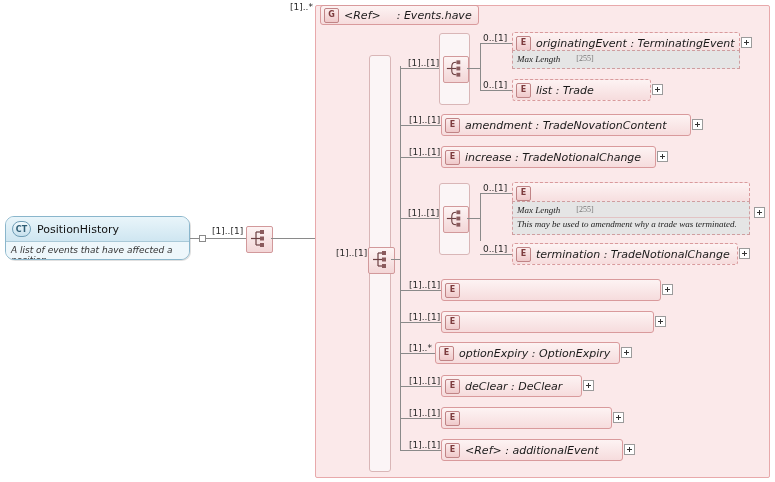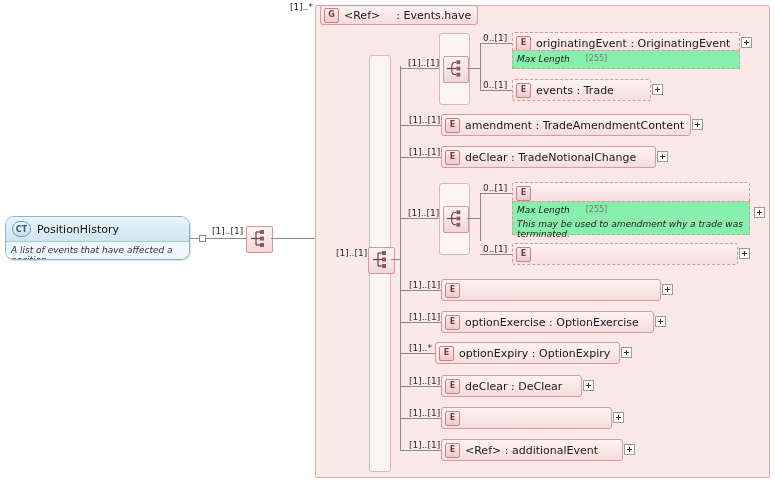--- a/index.html
+++ b/index.html
@@ -62,21 +62,21 @@
     width:13px;height:13px;
     border:1px solid #c08486;
     background:linear-gradient(to bottom,#fcecec,#efc9ca);
     border-radius:2px;
     font-size:8px;
     font-weight:bold;
     color:#7d3c3e;
     margin-right:5px;
     line-height:1;
   }
-  .nodebox .label{letter-spacing:0px;}
+  .nodebox .label{letter-spacing:0px;font-style:italic;}
 
   
   .plus{
     position:absolute;
     width:11px;height:11px;
     border:1px solid #9b9b9b;
     background:#fff;
     box-sizing:border-box;
   }
   .plus:before,.plus:after{
@@ -102,25 +102,26 @@
     font-family:"DejaVu Sans", sans-serif;
   }
 
   
   .hline{position:absolute;height:1px;background:#8a8a8a;}
   .vline{position:absolute;width:1px;background:#8a8a8a;}
 
   
   .annobox{
     position:absolute;
-    background:#86efac;
+    background:#e5e5e5;
     border:1px dashed #cf9ea0;
     box-sizing:border-box;
     font-size:9px;
     color:#222;
+    font-family:Liberation Serif, serif;
   }
   .anno-row{
     display:flex;align-items:center;height:15px;padding:0 4px;
     font-style:italic;
     font-size:9px;
   }
   .anno-row .maxlen{margin-right:16px;}
   .anno-row .val{color:#777;font-style:normal;font-size:8px;}
   .anno-doc{
     padding:1px 4px;
@@ -242,51 +243,51 @@
   <div class="hline abs" style="left:400px;top:68px;width:39px;"></div>
   <div class="card" style="left:408px;top:58px;">[1]..[1]</div>
 
   <div class="vline abs" style="left:480px;top:43px;height:48px;"></div>
   <div class="hline abs" style="left:467px;top:68px;width:13px;"></div>
 
   <div class="hline abs" style="left:480px;top:43px;width:32px;"></div>
   <div class="card" style="left:483px;top:33px;">0..[1]</div>
   <div class="nodebox dashed abs" style="left:512px;top:32px;width:228px;">
     <span class="etag">E</span>
-    <span class="label">originatingEvent : OriginatingEvent</span>
+    <span class="label">originatingEvent : TerminatingEvent</span>
   </div>
   <div class="plus" style="left:741px;top:37px;"></div>
   <div class="annobox" style="left:512px;top:50px;width:228px;height:19px;">
     <div class="anno-row">
       <span class="maxlen">Max Length</span>
       <span class="val">[255]</span>
     </div>
   </div>
 
   <div class="hline abs" style="left:480px;top:90px;width:32px;"></div>
   <div class="card" style="left:483px;top:80px;">0..[1]</div>
   <div class="nodebox dashed abs" style="left:512px;top:79px;width:139px;">
     <span class="etag">E</span>
-    <span class="label">events          : Trade</span>
+    <span class="label">list          : Trade</span>
   </div>
   <div class="plus" style="left:652px;top:84px;"></div>
 
   <div class="hline abs" style="left:400px;top:125px;width:41px;"></div>
   <div class="card" style="left:409px;top:115px;">[1]..[1]</div>
   <div class="nodebox abs" style="left:441px;top:114px;width:250px;">
     <span class="etag">E</span>
-    <span class="label">amendment : TradeAmendmentContent</span>
+    <span class="label">amendment : TradeNovationContent</span>
   </div>
   <div class="plus" style="left:692px;top:119px;"></div>
 
   <div class="hline abs" style="left:400px;top:157px;width:41px;"></div>
   <div class="card" style="left:409px;top:147px;">[1]..[1]</div>
   <div class="nodebox abs" style="left:441px;top:146px;width:215px;">
     <span class="etag">E</span>
-    <span class="label">deClear : TradeNotionalChange</span>
+    <span class="label">increase : TradeNotionalChange</span>
   </div>
   <div class="plus" style="left:657px;top:151px;"></div>
 
   <div class="abs" style="left:439px;top:183px;width:31px;height:72px;background:#fbf5f6;border:1px solid #d9b6b7;border-radius:3px;"></div>
   <div class="compositor" style="left:443px;top:206px;width:24px;height:25px;">
     <svg width="22" height="23" viewBox="0 0 23 23">
       <line x1="3" y1="11.5" x2="8" y2="11.5" stroke="#6b3f41" stroke-width="1.2"></line>
       <path d="M8 11.5 C 8 6, 9 5, 13 5" stroke="#6b3f41" stroke-width="1.2" fill="none"></path>
       <path d="M8 11.5 C 8 17, 9 18, 13 18" stroke="#6b3f41" stroke-width="1.2" fill="none"></path>
       <line x1="8" y1="11.5" x2="13" y2="11.5" stroke="#6b3f41" stroke-width="1.2"></line>
@@ -312,35 +313,35 @@
       <span class="maxlen">Max Length</span>
       <span class="val">[255]</span>
     </div>
     <div class="anno-doc">This may be used to amendment why a trade was terminated.</div>
   </div>
 
   <div class="hline abs" style="left:480px;top:254px;width:32px;"></div>
   <div class="card" style="left:483px;top:244px;">0..[1]</div>
   <div class="nodebox dashed abs" style="left:512px;top:243px;width:226px;">
     <span class="etag">E</span>
+    <span class="label">termination : TradeNotionalChange</span>
   </div>
   <div class="plus" style="left:739px;top:248px;"></div>
 
   <div class="hline abs" style="left:400px;top:290px;width:41px;"></div>
   <div class="card" style="left:409px;top:280px;">[1]..[1]</div>
   <div class="nodebox abs" style="left:441px;top:279px;width:220px;">
     <span class="etag">E</span>
   </div>
   <div class="plus" style="left:662px;top:284px;"></div>
 
   <div class="hline abs" style="left:400px;top:322px;width:41px;"></div>
   <div class="card" style="left:409px;top:312px;">[1]..[1]</div>
   <div class="nodebox abs" style="left:441px;top:311px;width:213px;">
     <span class="etag">E</span>
-    <span class="label">optionExercise : OptionExercise</span>
   </div>
   <div class="plus" style="left:655px;top:316px;"></div>
 
   <div class="hline abs" style="left:400px;top:353px;width:35px;"></div>
   <div class="card" style="left:409px;top:343px;">[1]..*</div>
   <div class="nodebox abs" style="left:435px;top:342px;width:185px;">
     <span class="etag">E</span>
     <span class="label">optionExpiry : OptionExpiry</span>
   </div>
   <div class="plus" style="left:621px;top:347px;"></div>

